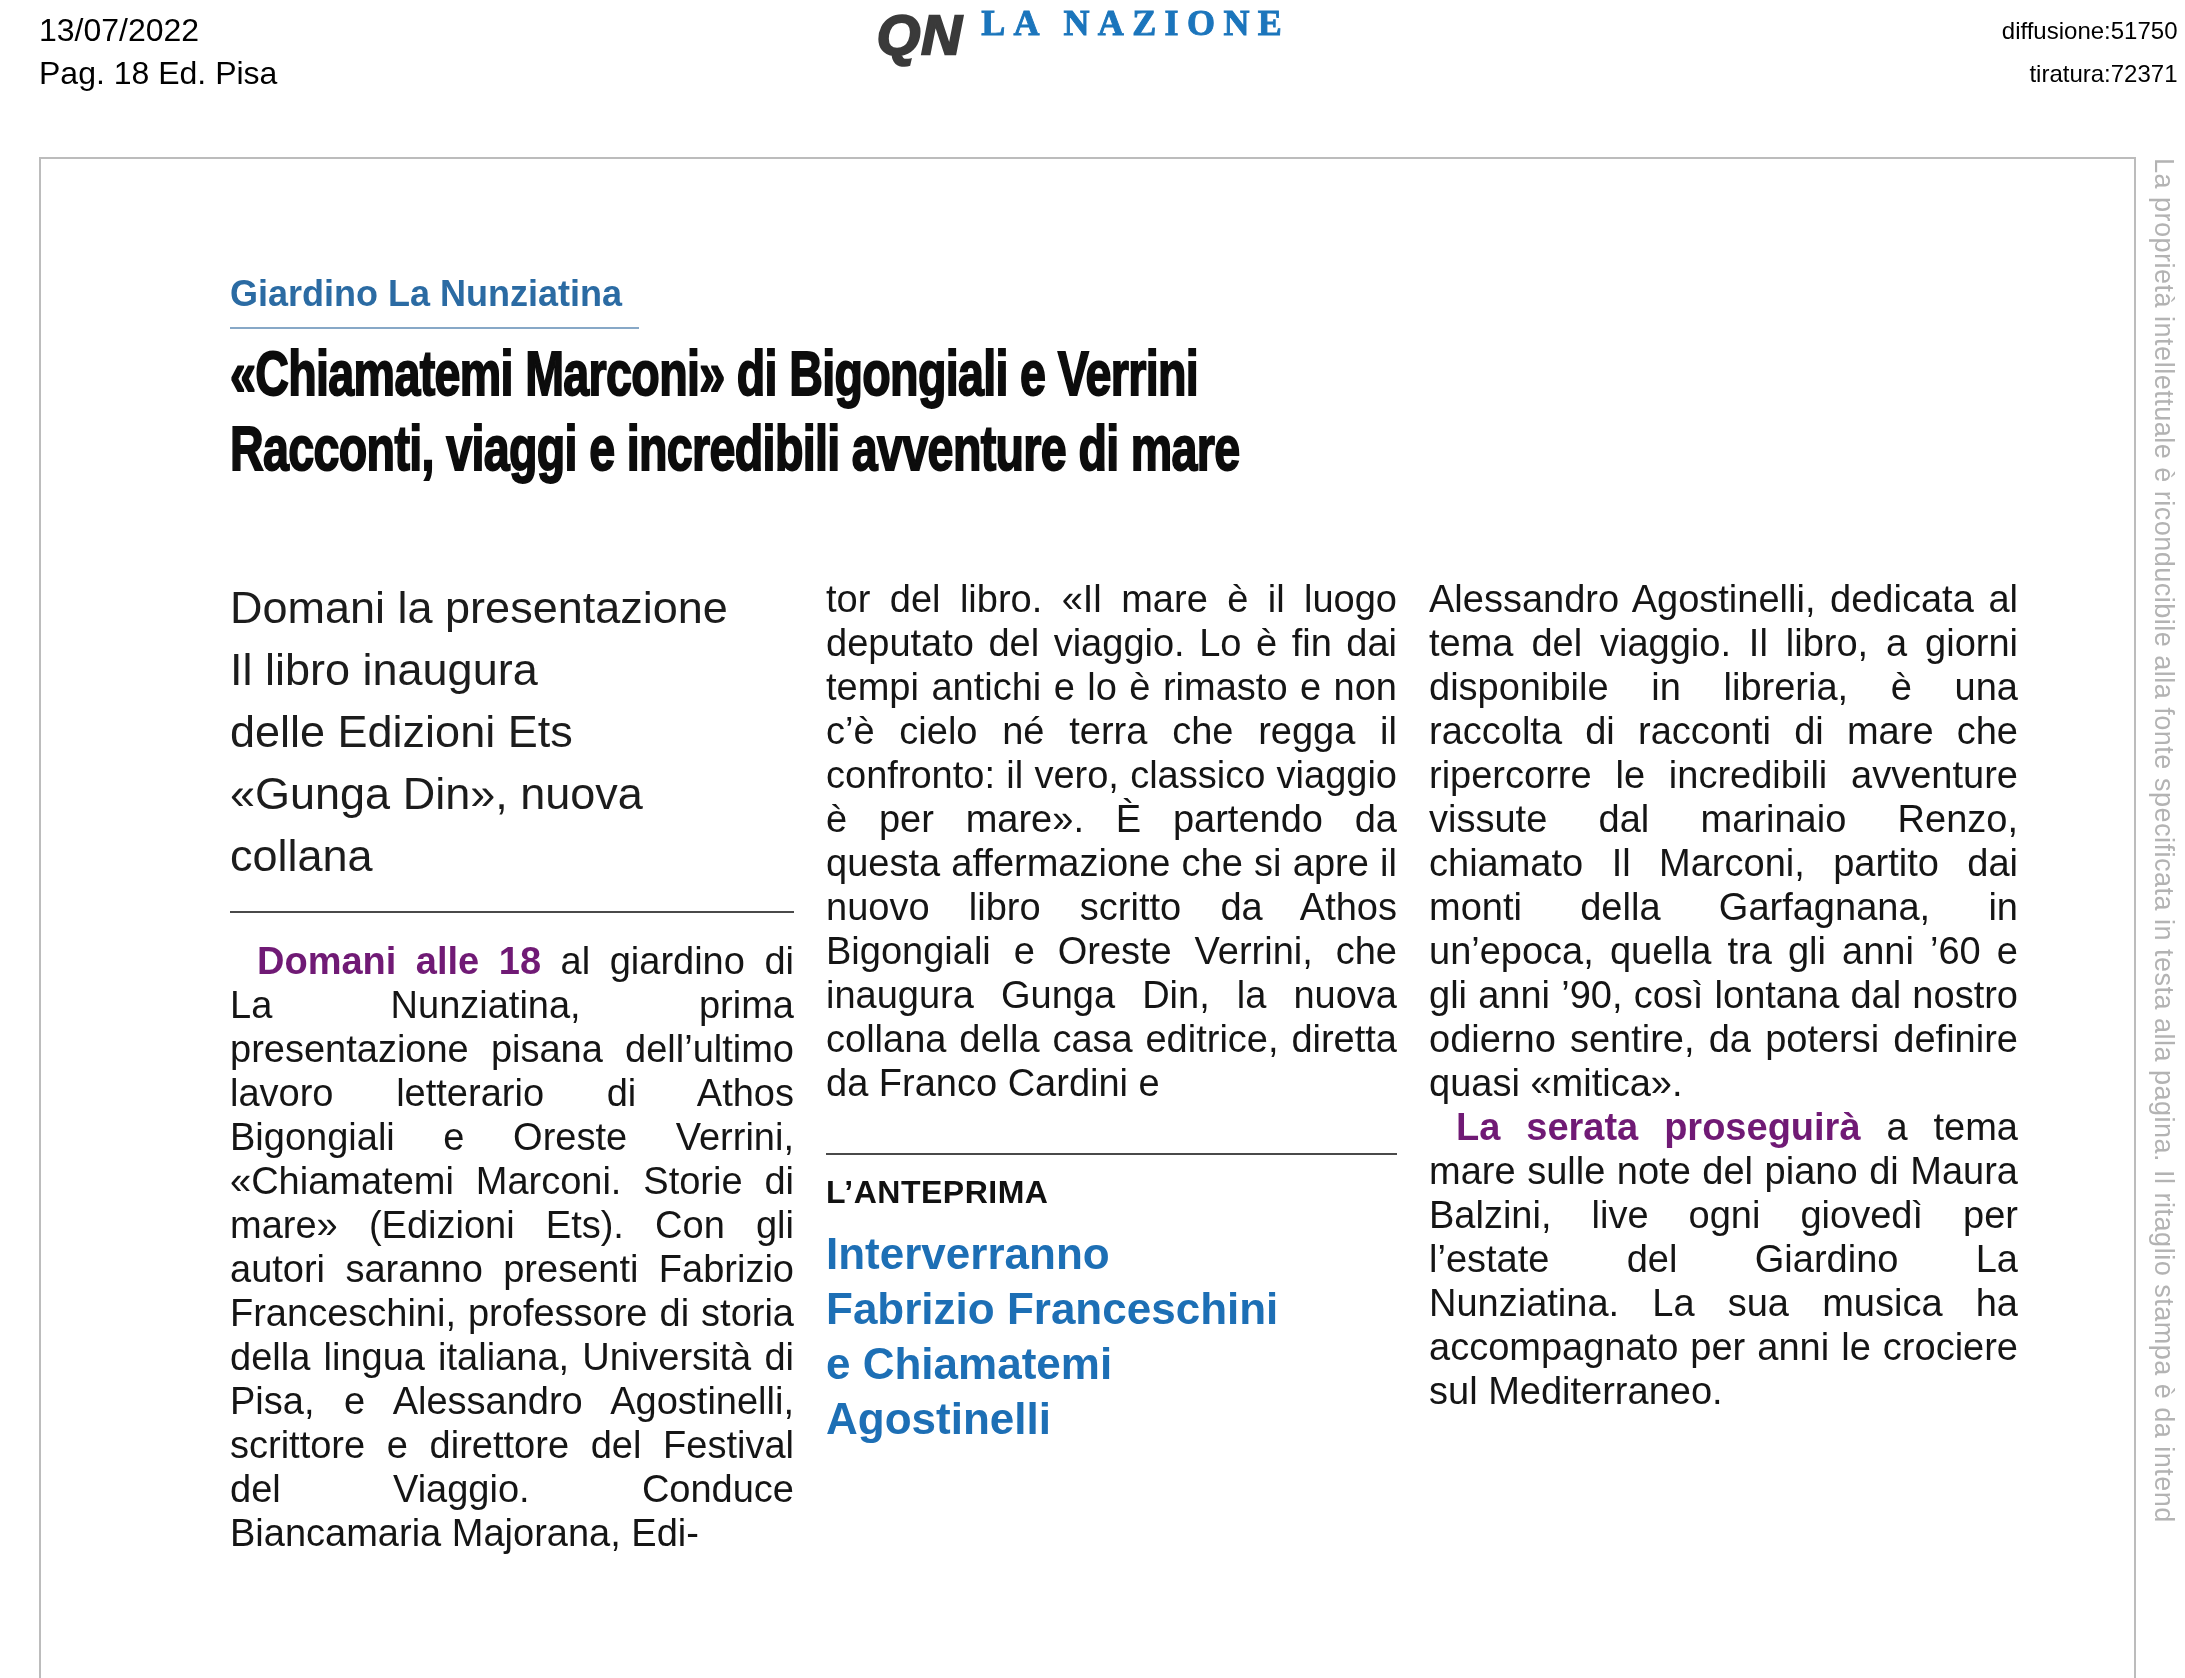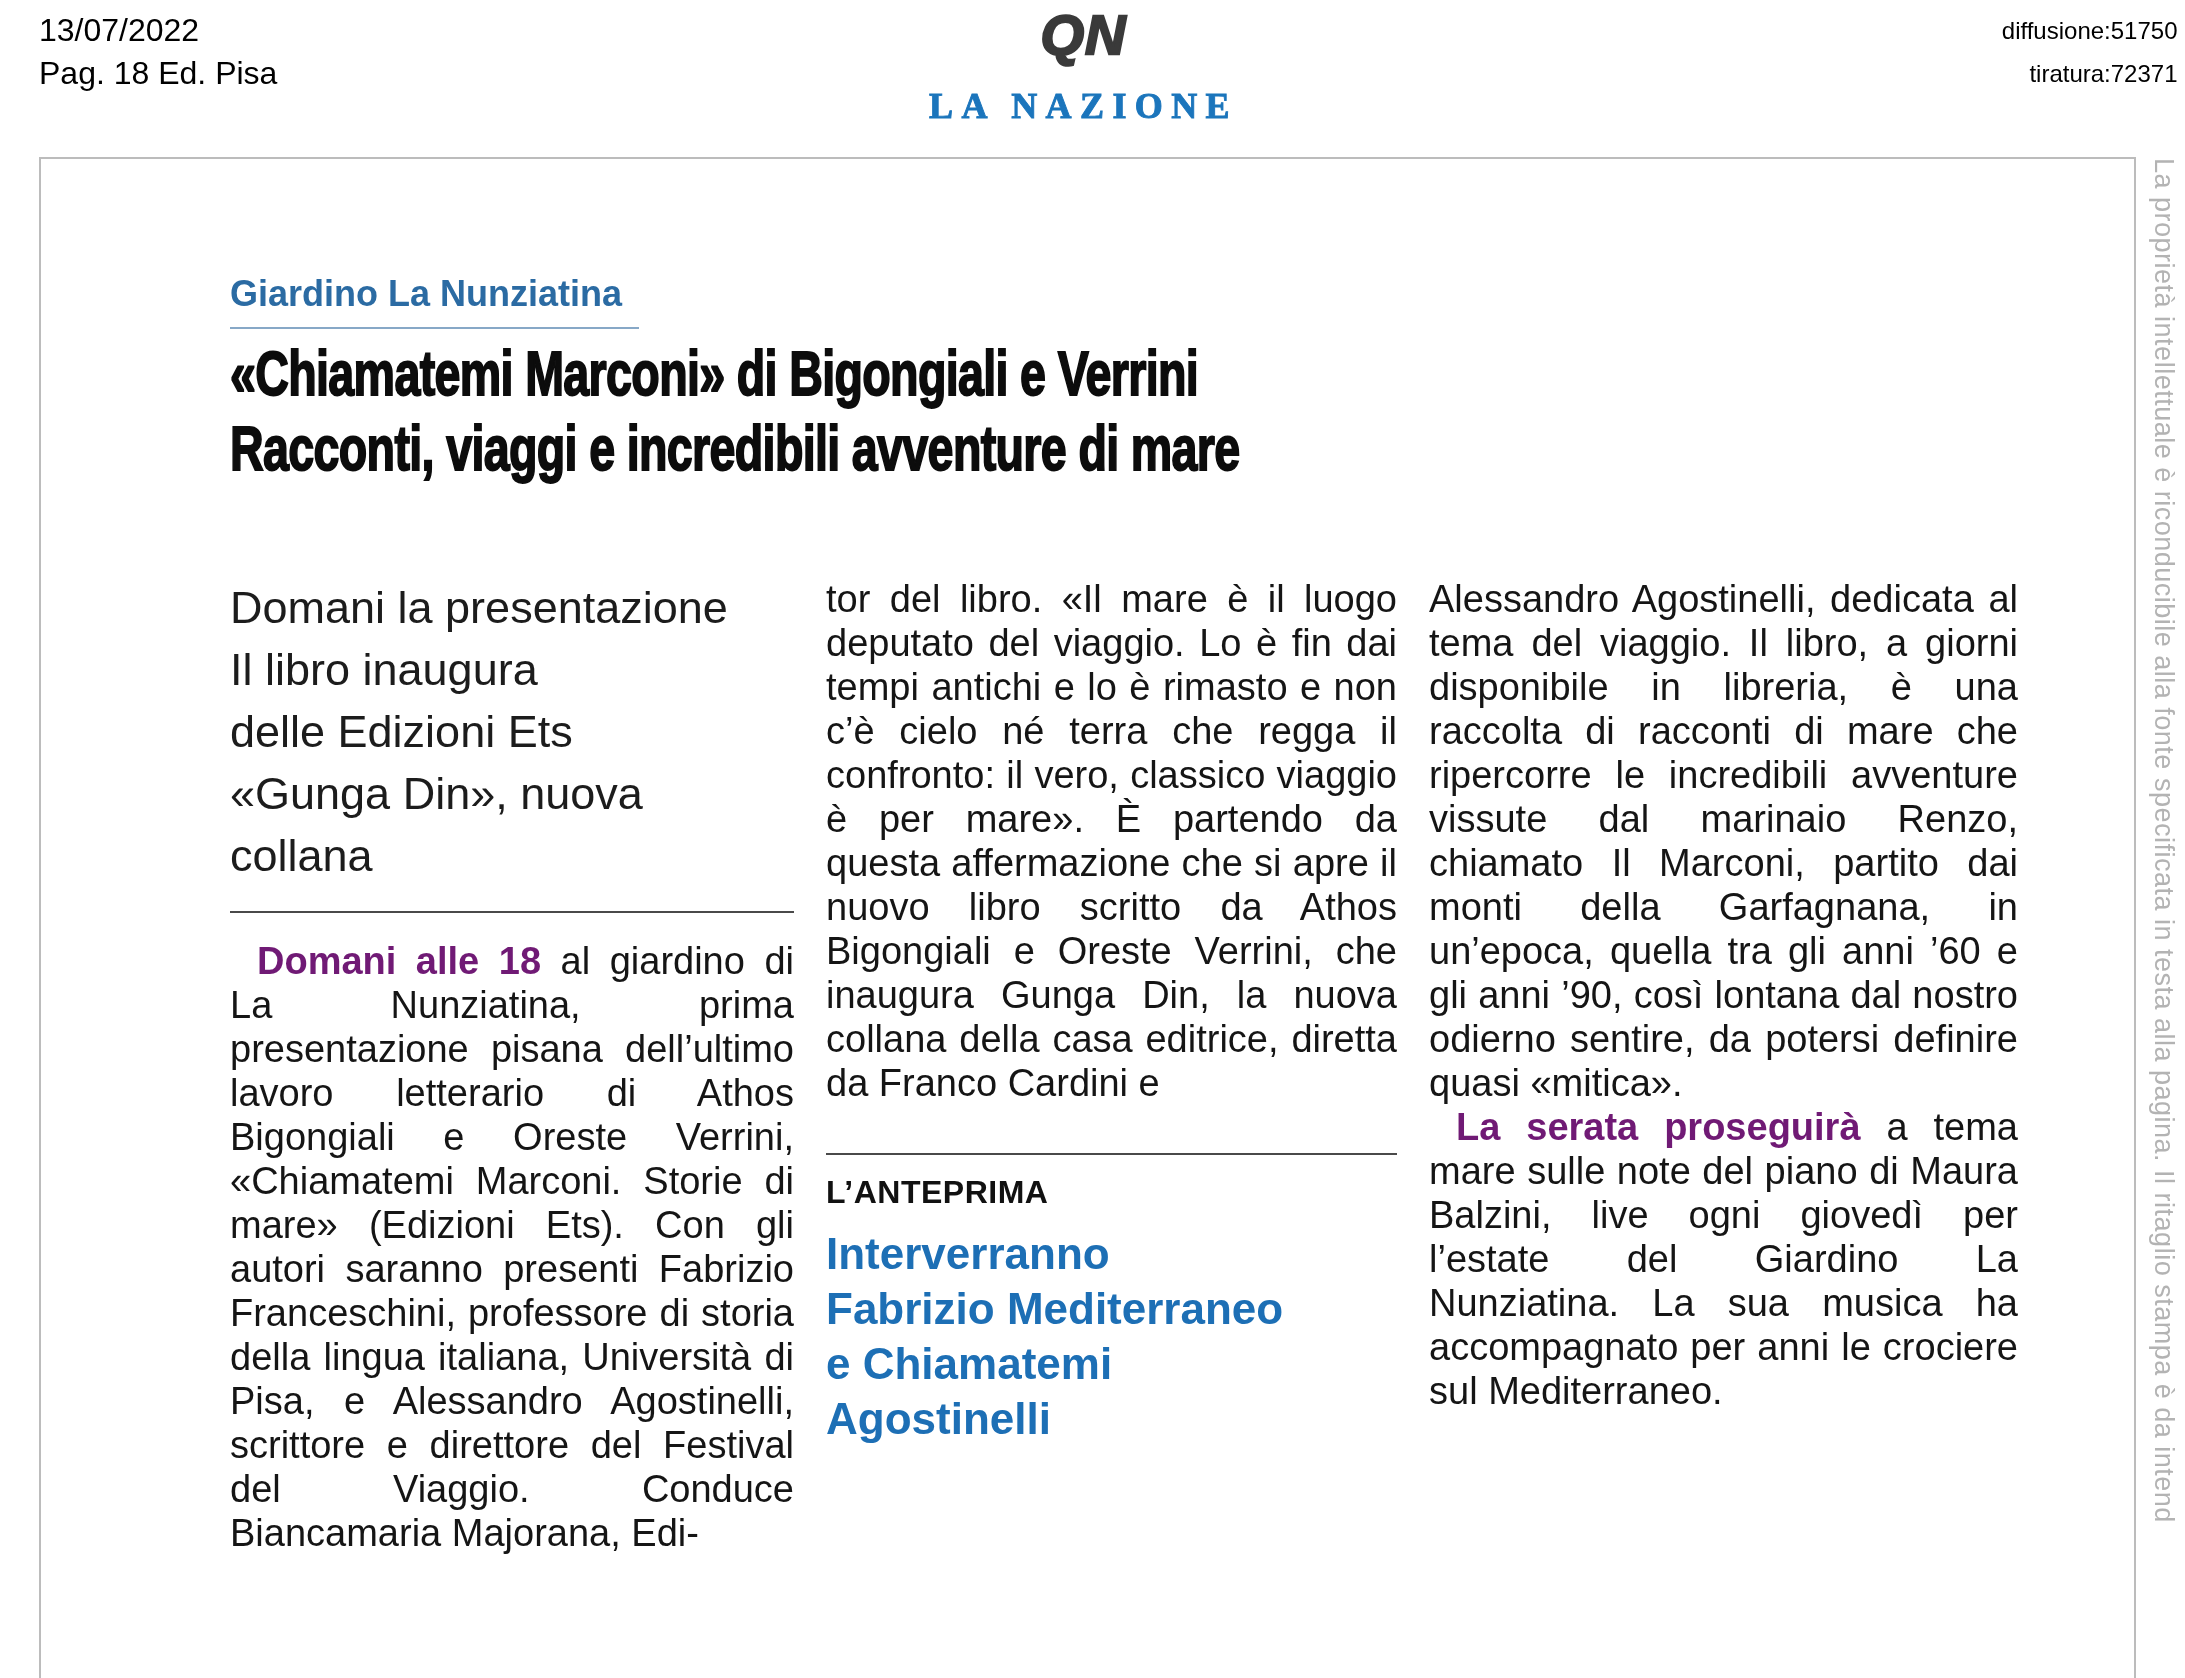--- a/index.html
+++ b/index.html
@@ -11,23 +11,22 @@
     font-family: "Liberation Sans", sans-serif;
     color: #151515;
   }
 
   
   .hdr-left { position: absolute; left: 39px; top: 9.3px; font-size: 32px; line-height: 43px; color: #000; }
   .hdr-right { position: absolute; right: 7.5px; top: 9.3px; font-size: 24px; line-height: 43px; color: #000; text-align: right; }
 
   .masthead {
     position: absolute; left: 0; right: 18px; top: 1.9px;
-    display: flex; justify-content: center; align-items: center; gap: 18.6px;
+    display: flex; justify-content: center; align-items: flex-start; gap: 18.6px;
     white-space: nowrap;
-    flex-direction: column;
   }
   .qn {
     font-family: "Liberation Sans", sans-serif;
     font-style: italic; font-weight: 700;
     font-size: 56px; color: #3a3a3a;
     -webkit-text-stroke: 2.3px #3a3a3a;
     letter-spacing: 0.9px;
   }
   .nazione {
     font-family: "Liberation Serif", serif;
@@ -149,21 +148,21 @@
         <div class="rule"></div>
         <p class="body"><b>Domani alle 18</b><span> al giardino di La Nunziatina, prima presentazione pisana dell’ultimo lavoro letterario di Athos Bigongiali e Oreste Verrini, «Chiamatemi Marconi. Storie di mare» (Edizioni Ets). Con gli autori saranno presenti Fabrizio Franceschini, professore di storia della lingua italiana, Università di Pisa, e Alessandro Agostinelli, scrittore e direttore del Festival del Viaggio. Conduce Biancamaria Majorana, Edi-</span></p>
       </div>
 
       <div class="col col2">
         <p class="body">tor del libro. «Il mare è il luogo deputato del viaggio. Lo è fin dai tempi antichi e lo è rimasto e non c’è cielo né terra che regga il confronto: il vero, classico viaggio è per mare». È partendo da questa affermazione che si apre il nuovo libro scritto da Athos Bigongiali e Oreste Verrini, che inaugura Gunga Din, la nuova collana della casa editrice, diretta da Franco Cardini e</p>
         <div class="rule"></div>
         <div class="anteprima">L’ANTEPRIMA</div>
         <div class="names">
           <div>Interverranno</div>
-          <div>Fabrizio Mediterraneo</div>
+          <div>Fabrizio Franceschini</div>
           <div>e Chiamatemi</div>
           <div>Agostinelli</div>
         </div>
       </div>
 
       <div class="col col3">
         <p class="body">Alessandro Agostinelli, dedicata al tema del viaggio. Il libro, a giorni disponibile in libreria, è una raccolta di racconti di mare che ripercorre le incredibili avventure vissute dal marinaio Renzo, chiamato Il Marconi, partito dai monti della Garfagnana, in un’epoca, quella tra gli anni ’60 e gli anni ’90, così lontana dal nostro odierno sentire, da potersi definire quasi «mitica».</p>
         <p class="body"><b>La serata proseguirà</b><span> a tema mare sulle note del piano di Maura Balzini, live ogni giovedì per l’estate del Giardino La Nunziatina. La sua musica ha accompagnato per anni le crociere sul Mediterraneo.</span></p>
       </div>
 

